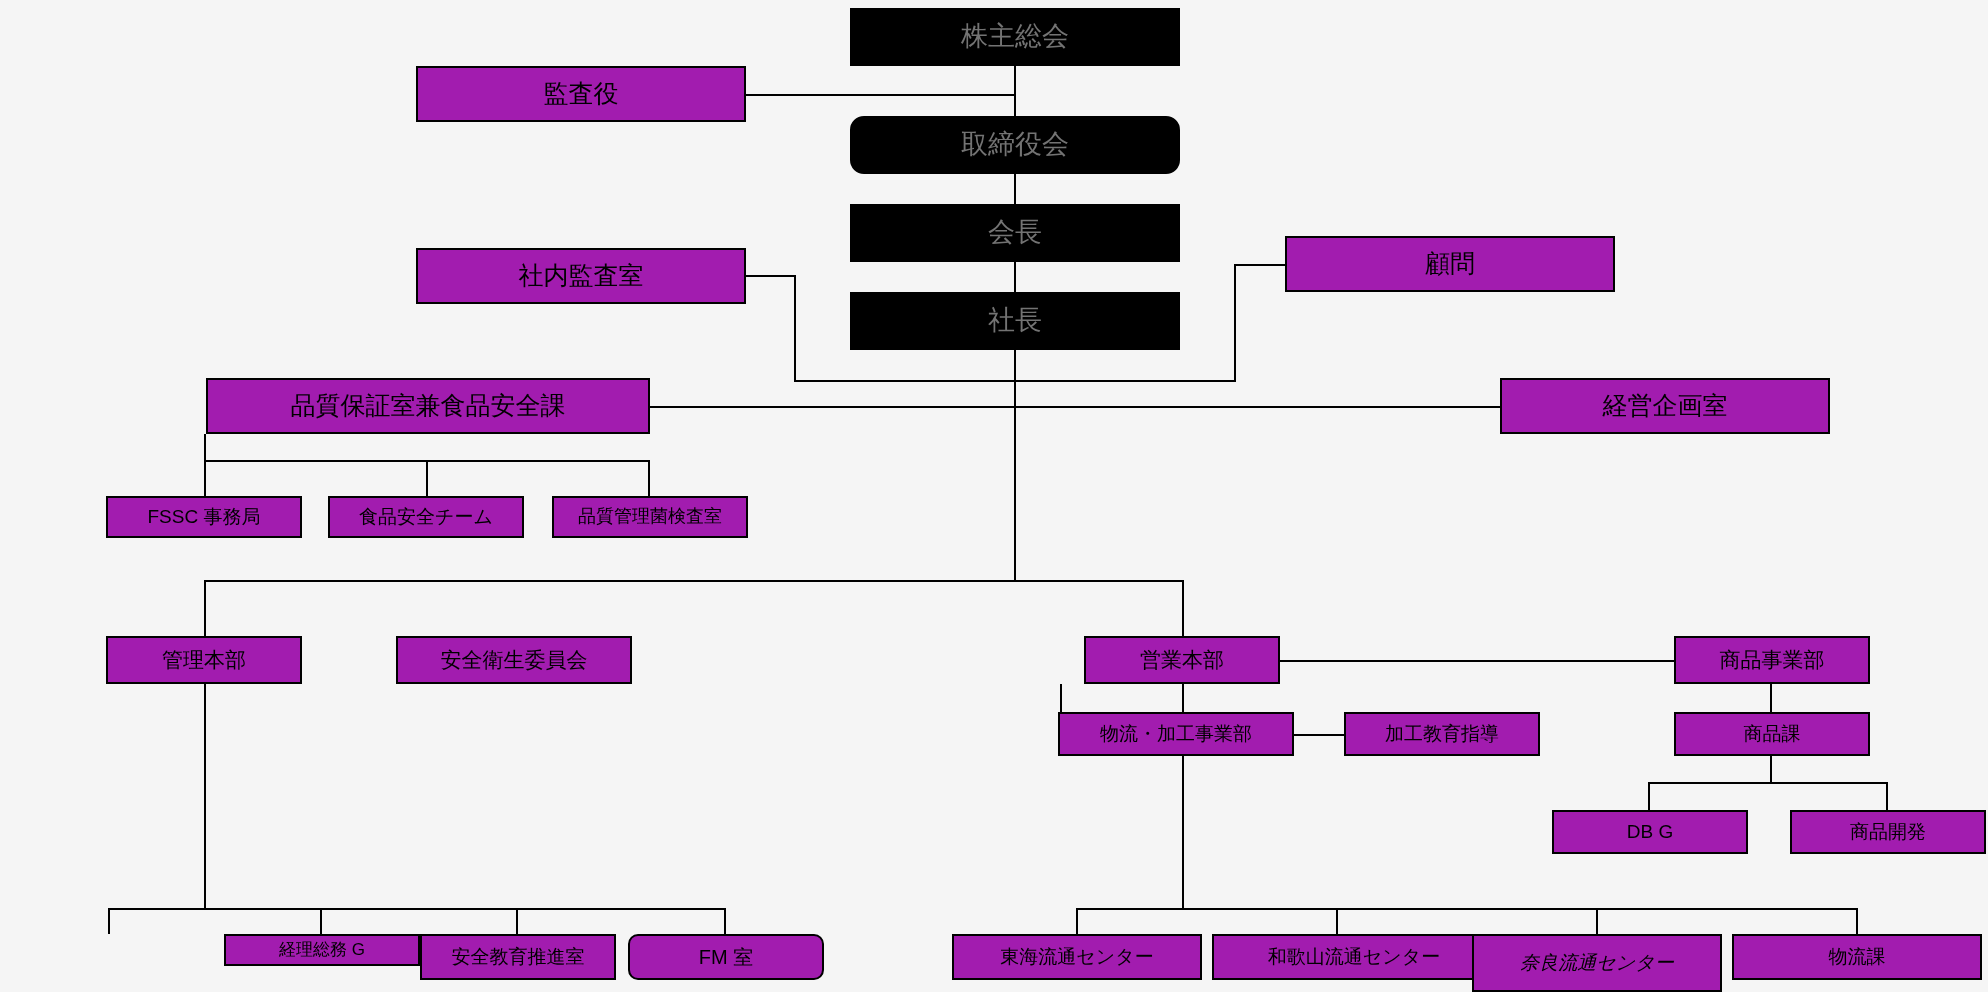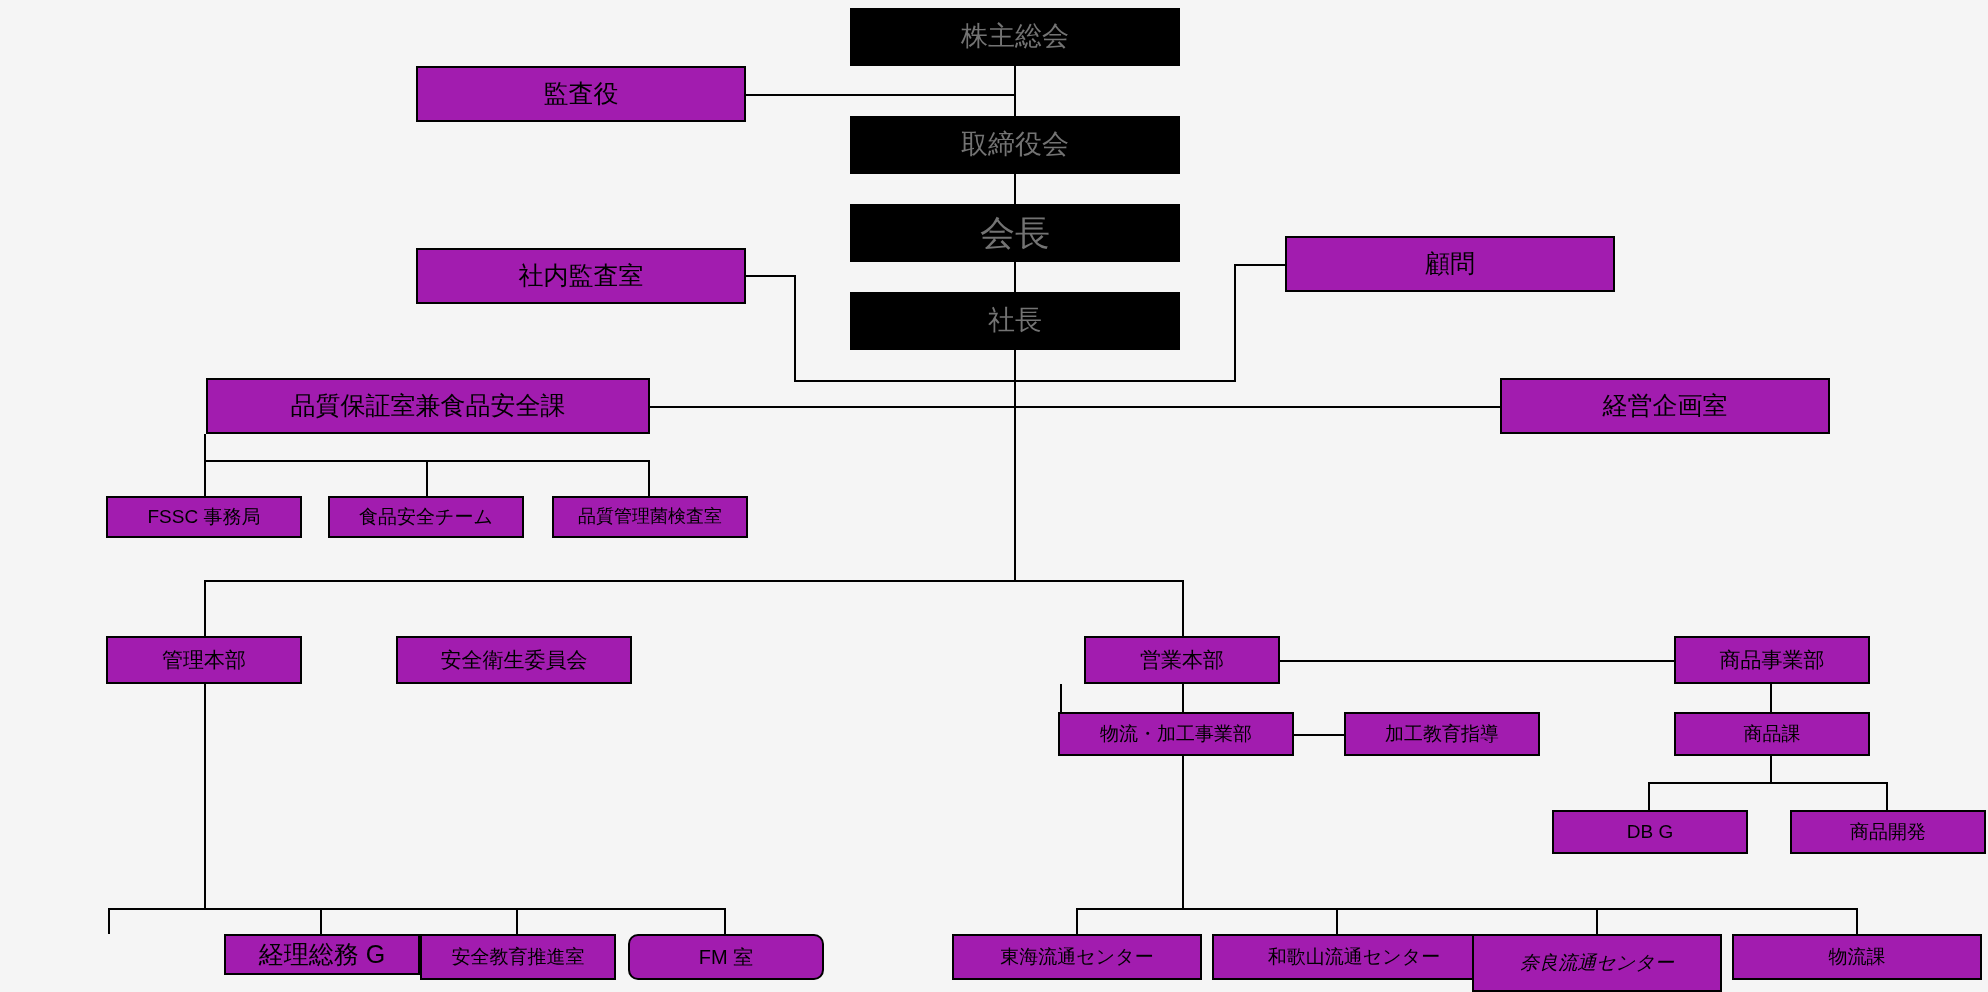--- a/index.html
+++ b/index.html
@@ -105,25 +105,25 @@
   <div class="line vline" style="left:1856px; top:908px; height:26px;"></div>
 
   <div class="node filled" style="left:850px; top:8px; width:330px; height:58px; font-size:27px;">
     <span class="lbl">株主総会</span>
   </div>
 
   <div class="node" style="left:416px; top:66px; width:330px; height:56px; font-size:25px;">
     <span class="lbl">監査役</span>
   </div>
 
-  <div class="node filled" style="left:850px; top:116px; width:330px; height:58px; font-size:27px;">
+  <div class="node filled" style="left:850px; top:116px; width:330px; height:58px; font-size:27px;border-radius:14px;">
     <span class="lbl">取締役会</span>
   </div>
 
-  <div class="node filled" style="left:850px; top:204px; width:330px; height:58px; font-size:35px;">
+  <div class="node filled" style="left:850px; top:204px; width:330px; height:58px; font-size:27px;">
     <span class="lbl">会長</span>
   </div>
 
   <div class="node" style="left:416px; top:248px; width:330px; height:56px; font-size:25px;">
     <span class="lbl">社内監査室</span>
   </div>
 
   <div class="node" style="left:1285px; top:236px; width:330px; height:56px; font-size:25px;">
     <span class="lbl">顧問</span>
   </div>
@@ -182,21 +182,21 @@
 
   <div class="node" style="left:1552px; top:810px; width:196px; height:44px; font-size:19px;">
     <span class="lbl">DB G</span>
   </div>
 
   <div class="node" style="left:1790px; top:810px; width:196px; height:44px; font-size:19px;">
     <span class="lbl">商品開発</span>
   </div>
 
 
-  <div class="node" style="left:224px; top:934px; width:196px; height:41px; font-size:25px;">
+  <div class="node" style="left:224px; top:934px; width:196px; height:32px; font-size:17px;">
     <span class="lbl">経理総務 G</span>
   </div>
 
   <div class="node" style="left:420px; top:934px; width:196px; height:46px; font-size:19px;">
     <span class="lbl">安全教育推進室</span>
   </div>
 
   <div class="node" style="left:628px; top:934px; width:196px; height:46px; font-size:20px;border-radius:10px;">
     <span class="lbl">FM 室</span>
   </div>

